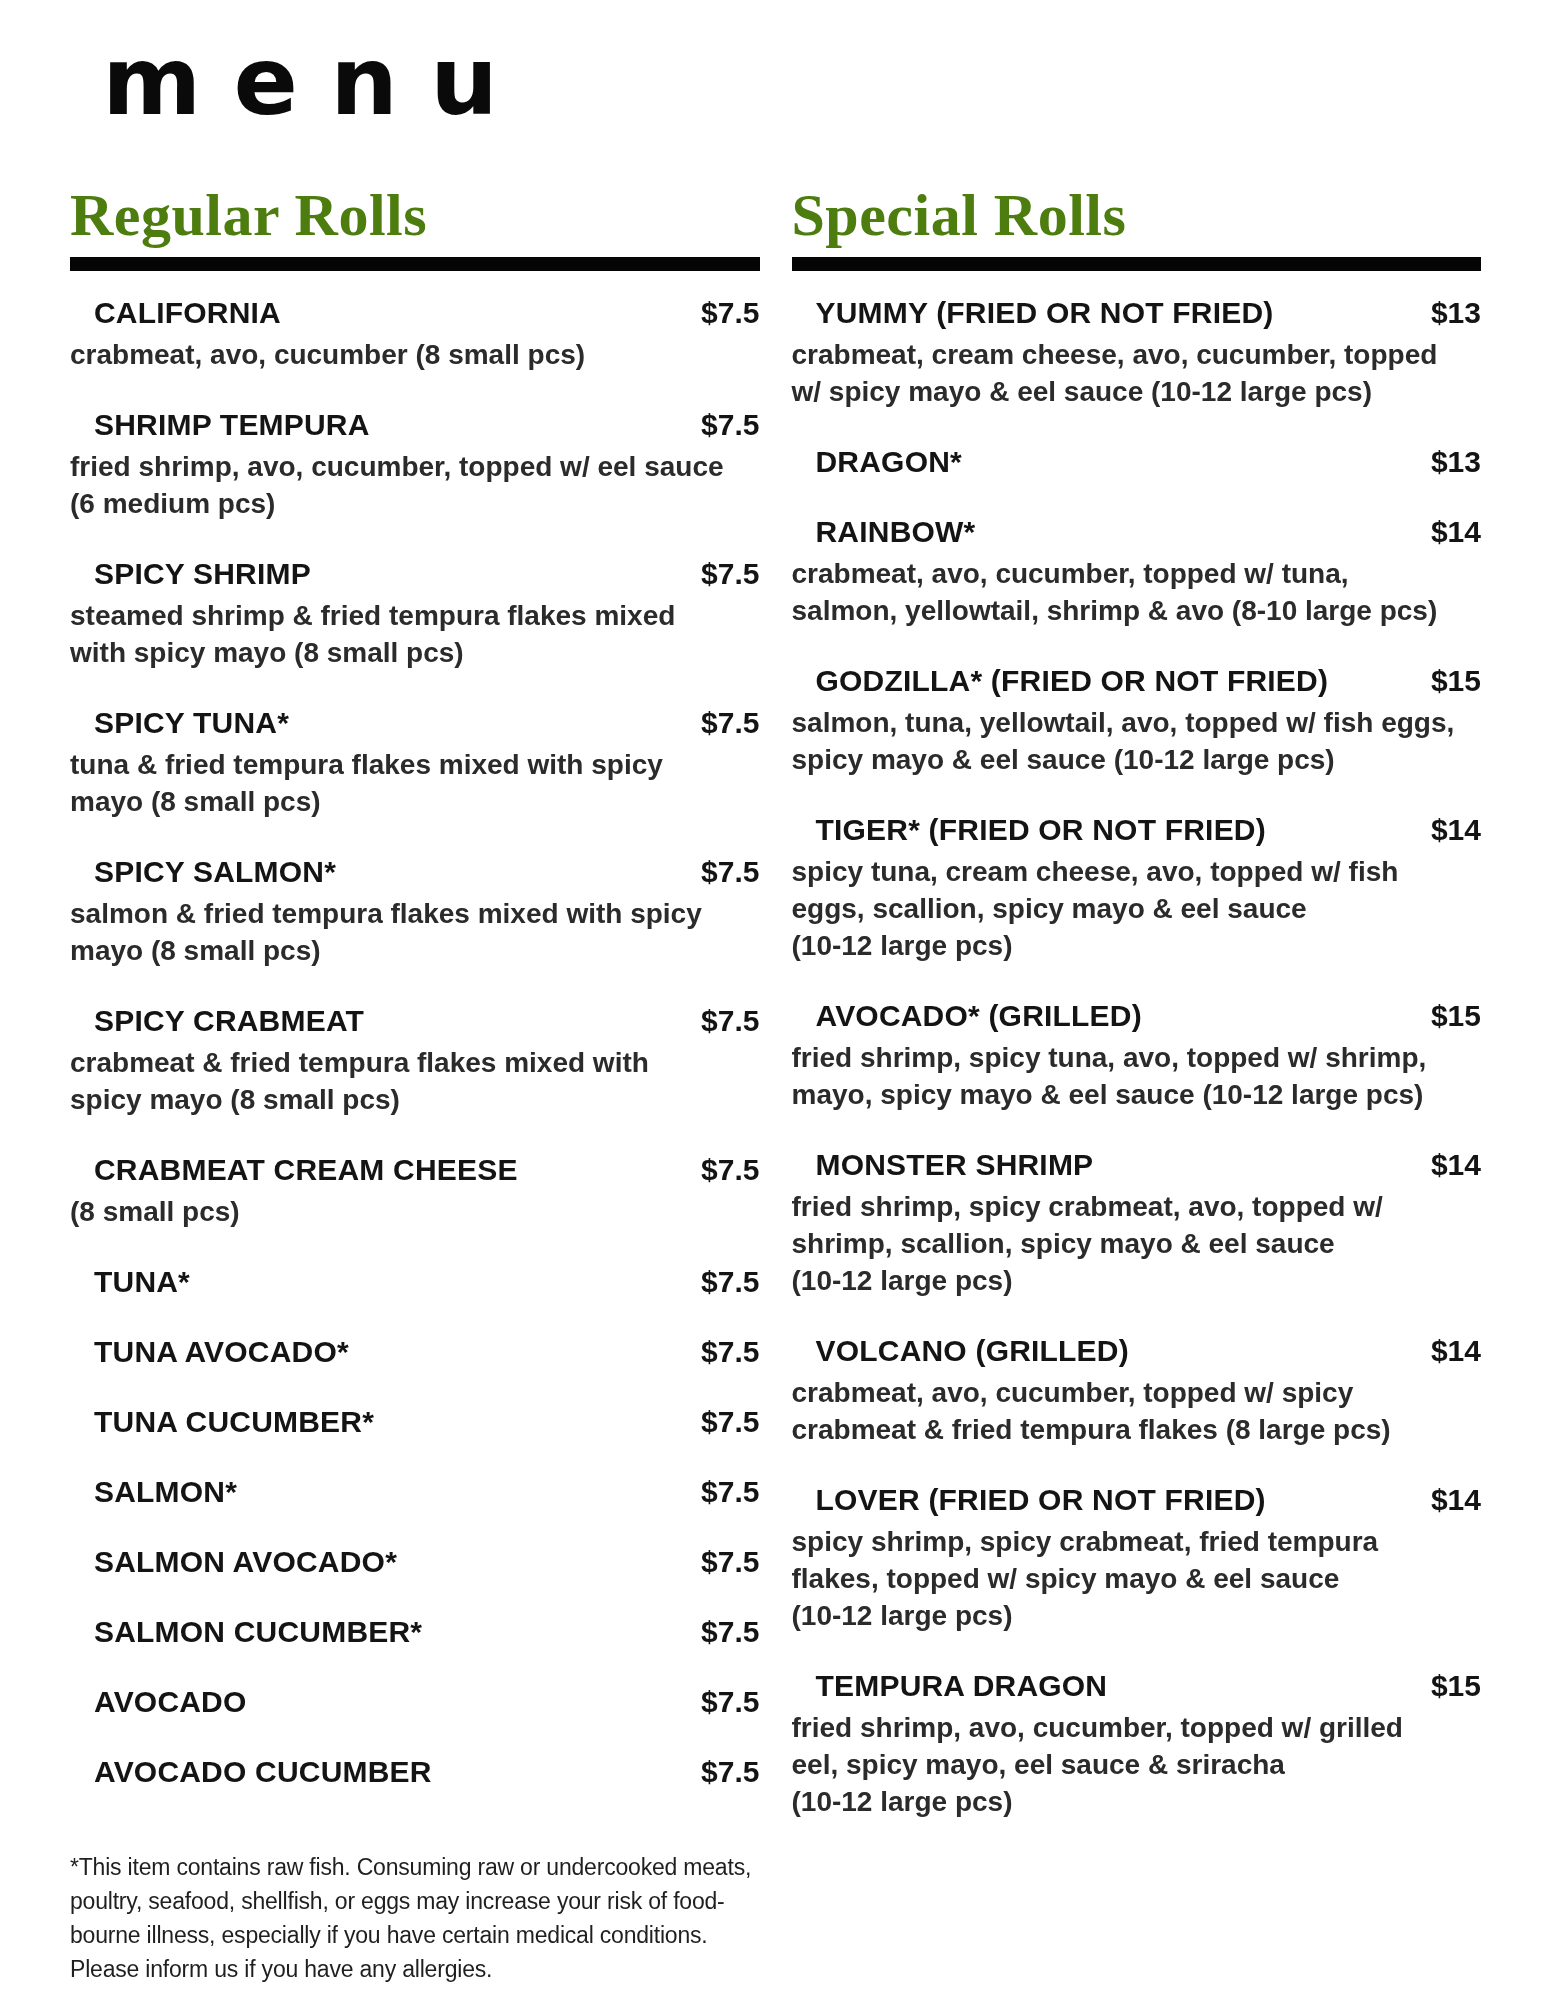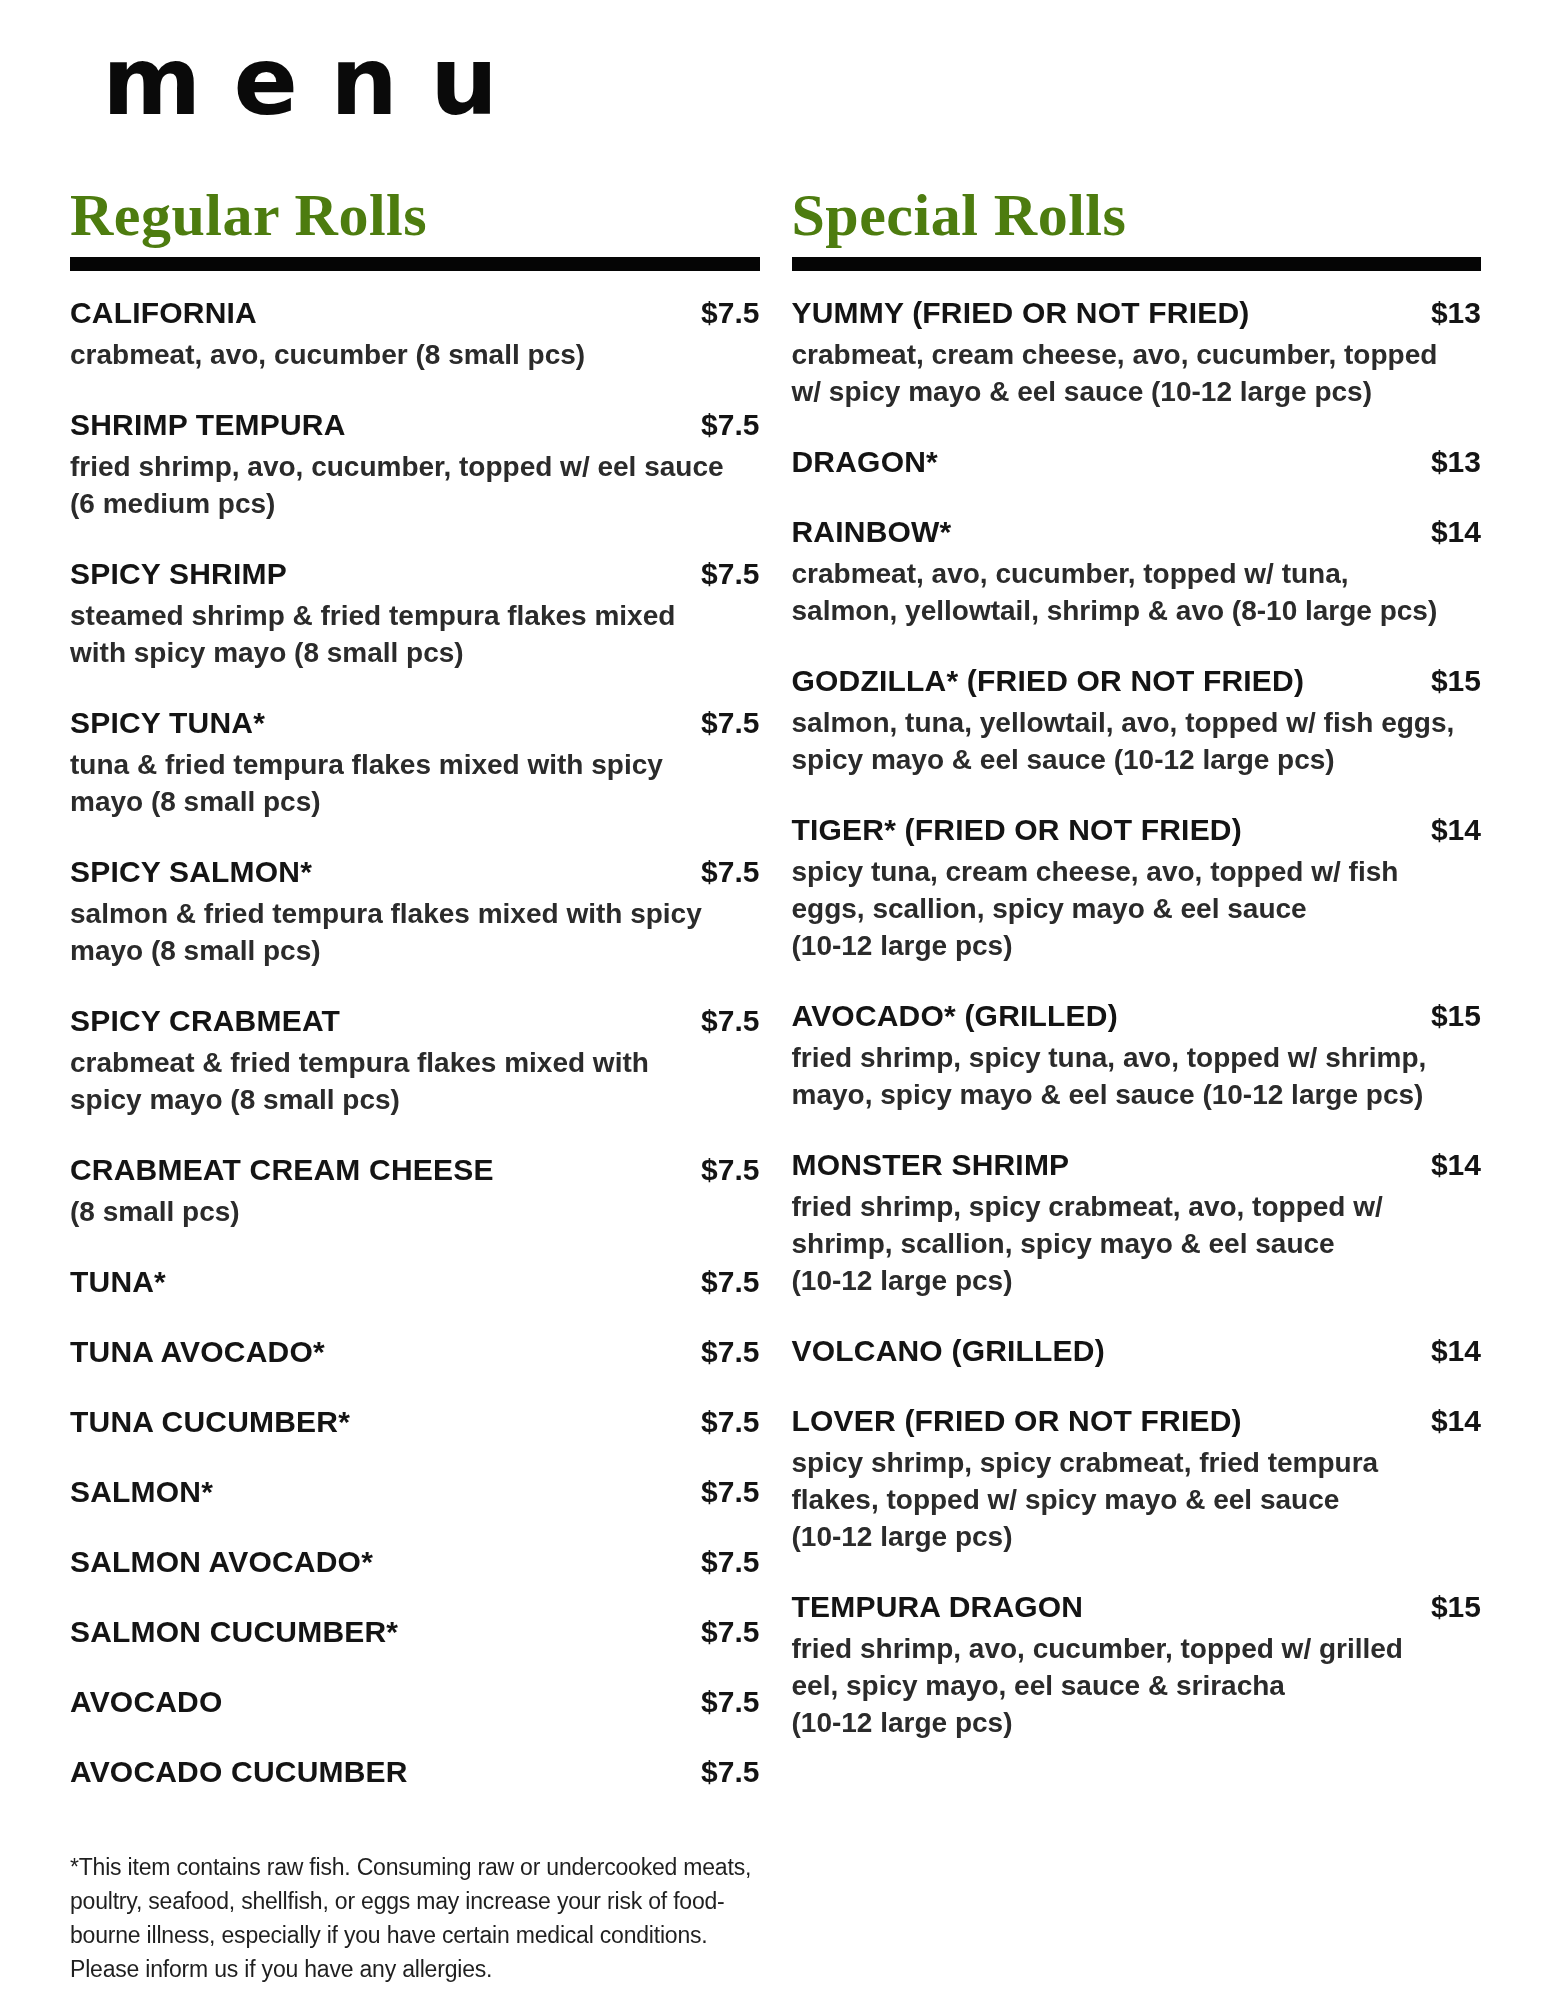--- a/index.html
+++ b/index.html
@@ -45,20 +45,21 @@
     margin-top: 6px;
   }
   .items { margin-top: 24px; }
   .item { margin-bottom: 34px; }
   .item:last-child { margin-bottom: 0; }
   .item-row {
     display: flex;
     justify-content: space-between;
     align-items: baseline;
     gap: 20px;
+    margin-left: 24px;
   }
   .item-name {
     font-weight: 700;
     font-size: 30px;
     line-height: 36px;
     letter-spacing: 0.2px;
     color: #141414;
   }
   .item-price {
     font-weight: 700;
@@ -300,20 +301,22 @@
     <p class="item-desc">fried shrimp, spicy crabmeat, avo, topped w/
 shrimp, scallion, spicy mayo &amp; eel sauce
 (10-12 large pcs)</p>
   </div>
 
   <div class="item">
     <div class="item-row">
       <span class="item-name">VOLCANO (GRILLED)</span>
       <span class="item-price">$14</span>
     </div>
+    <p class="item-desc">crabmeat, avo, cucumber, topped w/ spicy
+crabmeat &amp; fried tempura flakes (8 large pcs)</p>
   </div>
 
   <div class="item">
     <div class="item-row">
       <span class="item-name">LOVER (FRIED OR NOT FRIED)</span>
       <span class="item-price">$14</span>
     </div>
     <p class="item-desc">spicy shrimp, spicy crabmeat, fried tempura
 flakes, topped w/ spicy mayo &amp; eel sauce
 (10-12 large pcs)</p>

